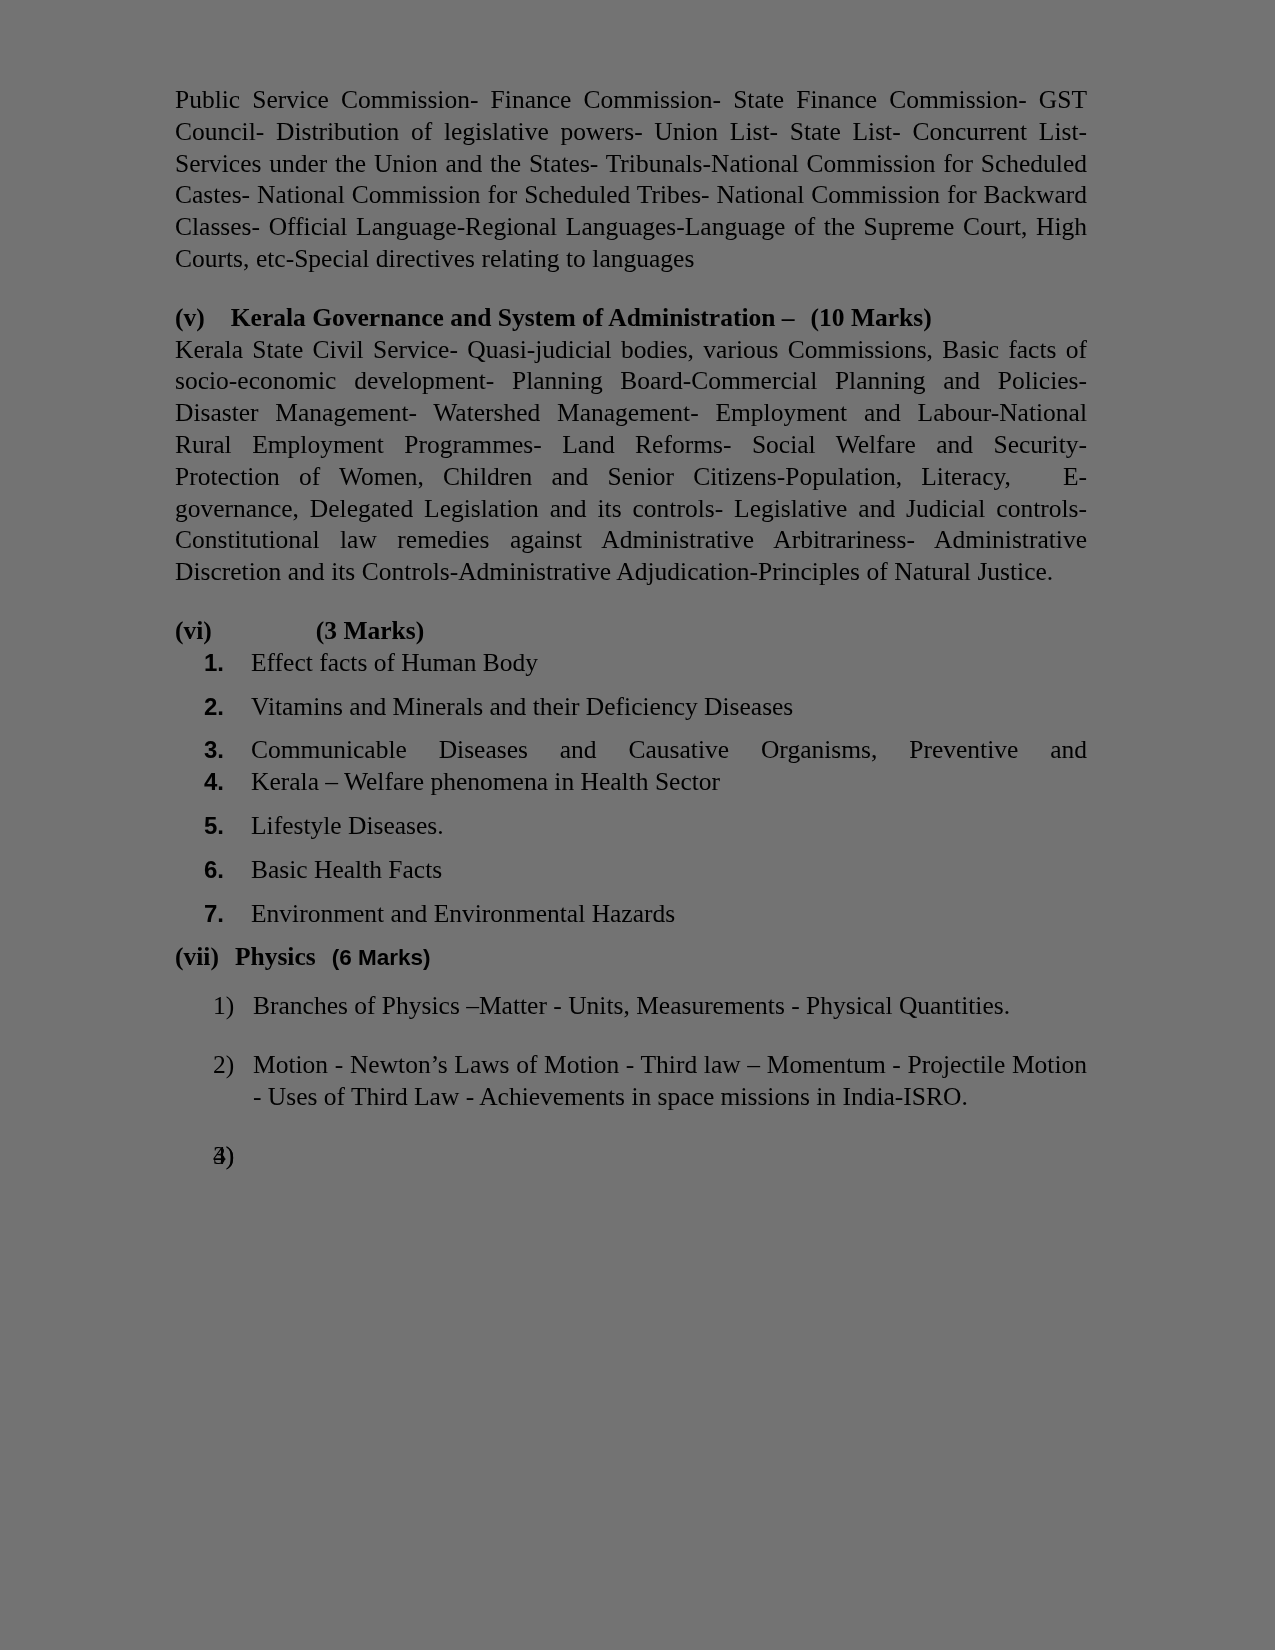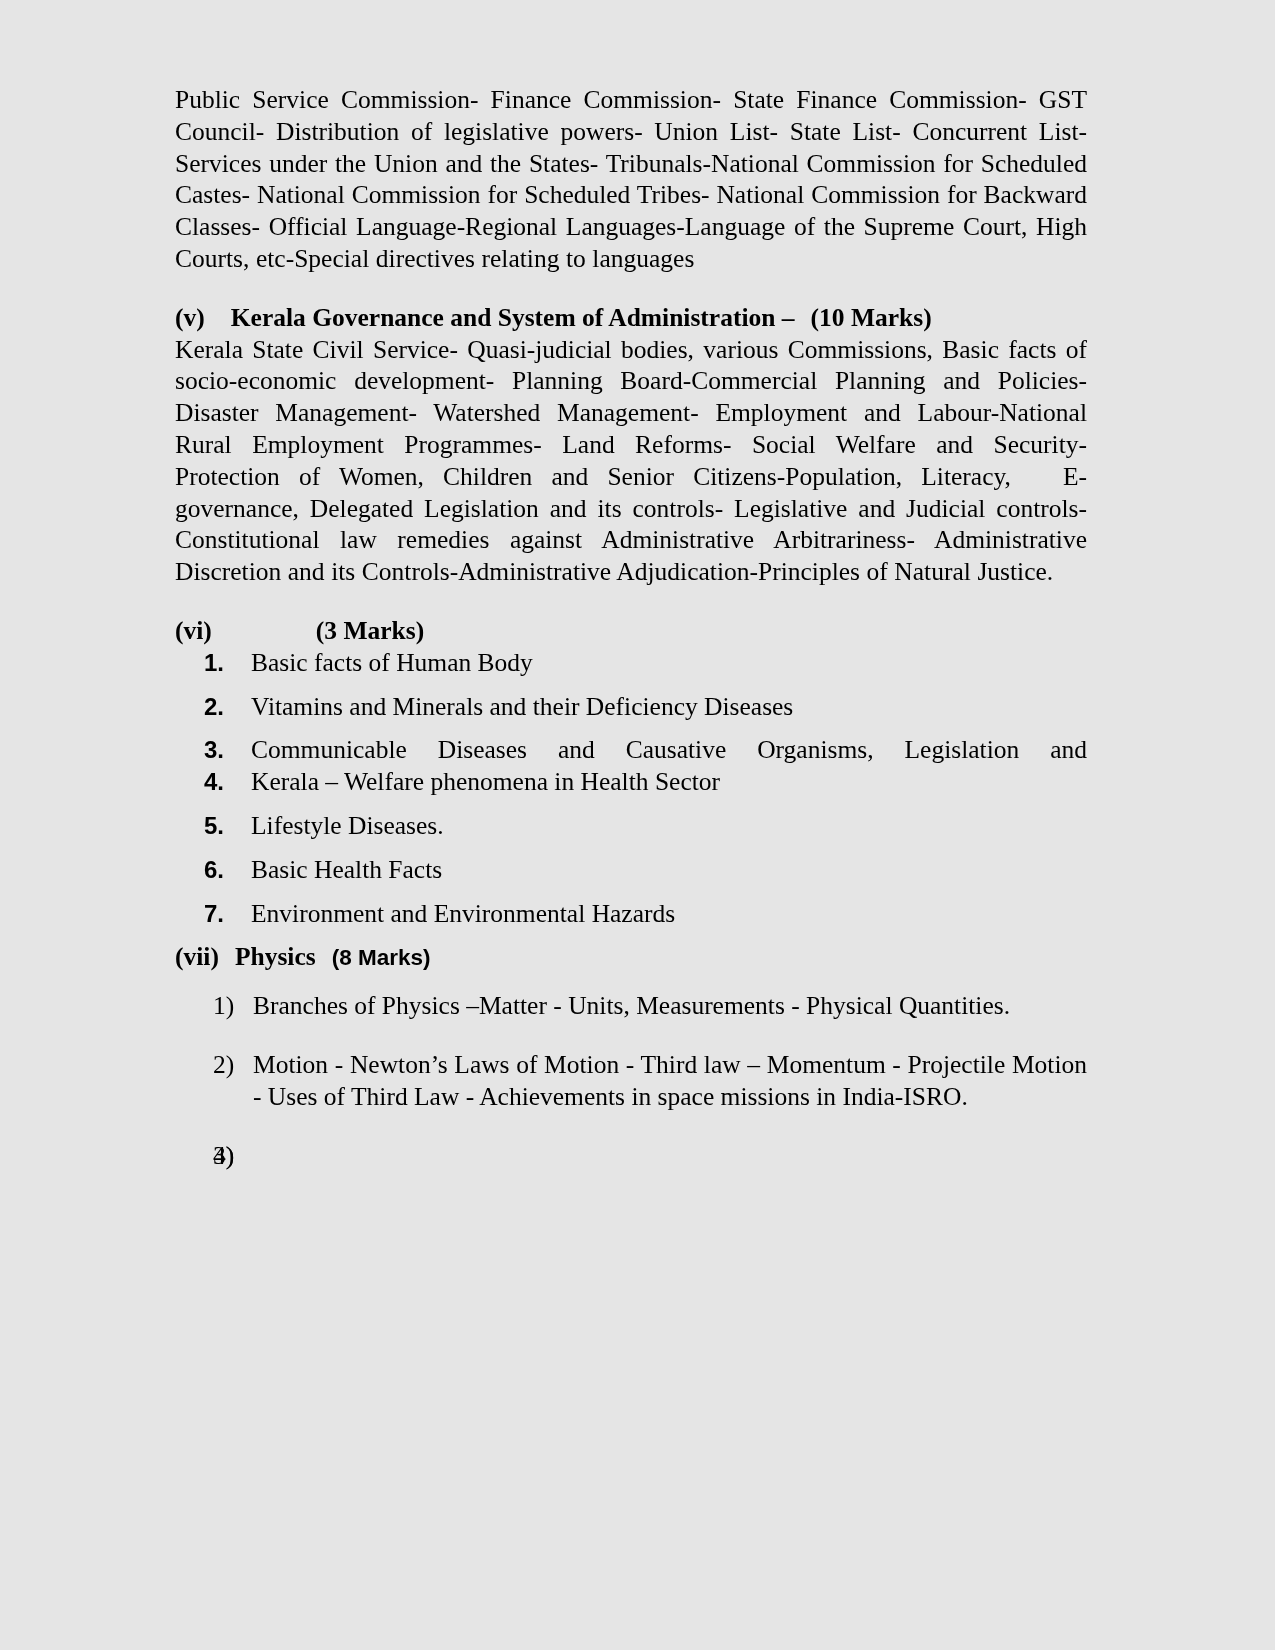--- a/index.html
+++ b/index.html
@@ -12,21 +12,21 @@
     font-family: "Liberation Serif", "DejaVu Serif", serif;
     color: #000000;
     -webkit-font-smoothing: antialiased;
   }
 
   .page {
     position: relative;
     width: 1275px;
     height: 1650px;
     padding: 84px 188px 0 175px;
-    background: #e5e5e5;
+    background: #737373;
   }
 
   
   .para {
     font-size: 25.5px;
     line-height: 31.8px;
     text-align: justify;
     text-justify: inter-word;
     margin: 0;
     hyphens: none;
@@ -141,29 +141,29 @@
     <span class="roman">(vi)</span>
     <span class="sp-sm"></span>
     <span class="sp-lg"></span>
     <span class="sp-lg"></span>
     <span class="marks">(3 Marks)</span>
   </div>
 
   <ul class="nlist">
     <li>
       <span class="marker">1.</span>
-      <span class="txt">Basic facts of Human Body</span>
+      <span class="txt">Effect facts of Human Body</span>
     </li>
     <li style="margin-top:12px">
       <span class="marker">2.</span>
       <span class="txt">Vitamins and Minerals and their Deficiency Diseases</span>
     </li>
     <li style="margin-top:12px">
       <span class="marker">3.</span>
-      <span class="txt justify" style="text-align-last:justify">Communicable Diseases and Causative Organisms, Legislation and</span>
+      <span class="txt justify" style="text-align-last:justify">Communicable Diseases and Causative Organisms, Preventive and</span>
     </li>
     <li>
       <span class="marker">4.</span>
       <span class="txt">Kerala – Welfare phenomena in Health Sector</span>
     </li>
     <li style="margin-top:12px">
       <span class="marker">5.</span>
       <span class="txt">Lifestyle Diseases.</span>
     </li>
     <li style="margin-top:12px">
@@ -176,21 +176,21 @@
     </li>
   </ul>
 
   <div class="gap-12"></div>
 
   <div class="heading">
     <span class="roman">(vii)</span>
     <span class="sp-sm"></span>
     <span class="title">Physics</span>
     <span class="sp-sm"></span>
-    <span class="marks-sans">(8 Marks)</span>
+    <span class="marks-sans">(6 Marks)</span>
   </div>
 
   <div class="gap-16"></div>
 
   <ul class="plist">
     <li>
       <span class="pmarker">1)</span>
       <span>Branches of Physics –Matter - Units,  Measurements - Physical Quantities.</span>
     </li>
     <li>

